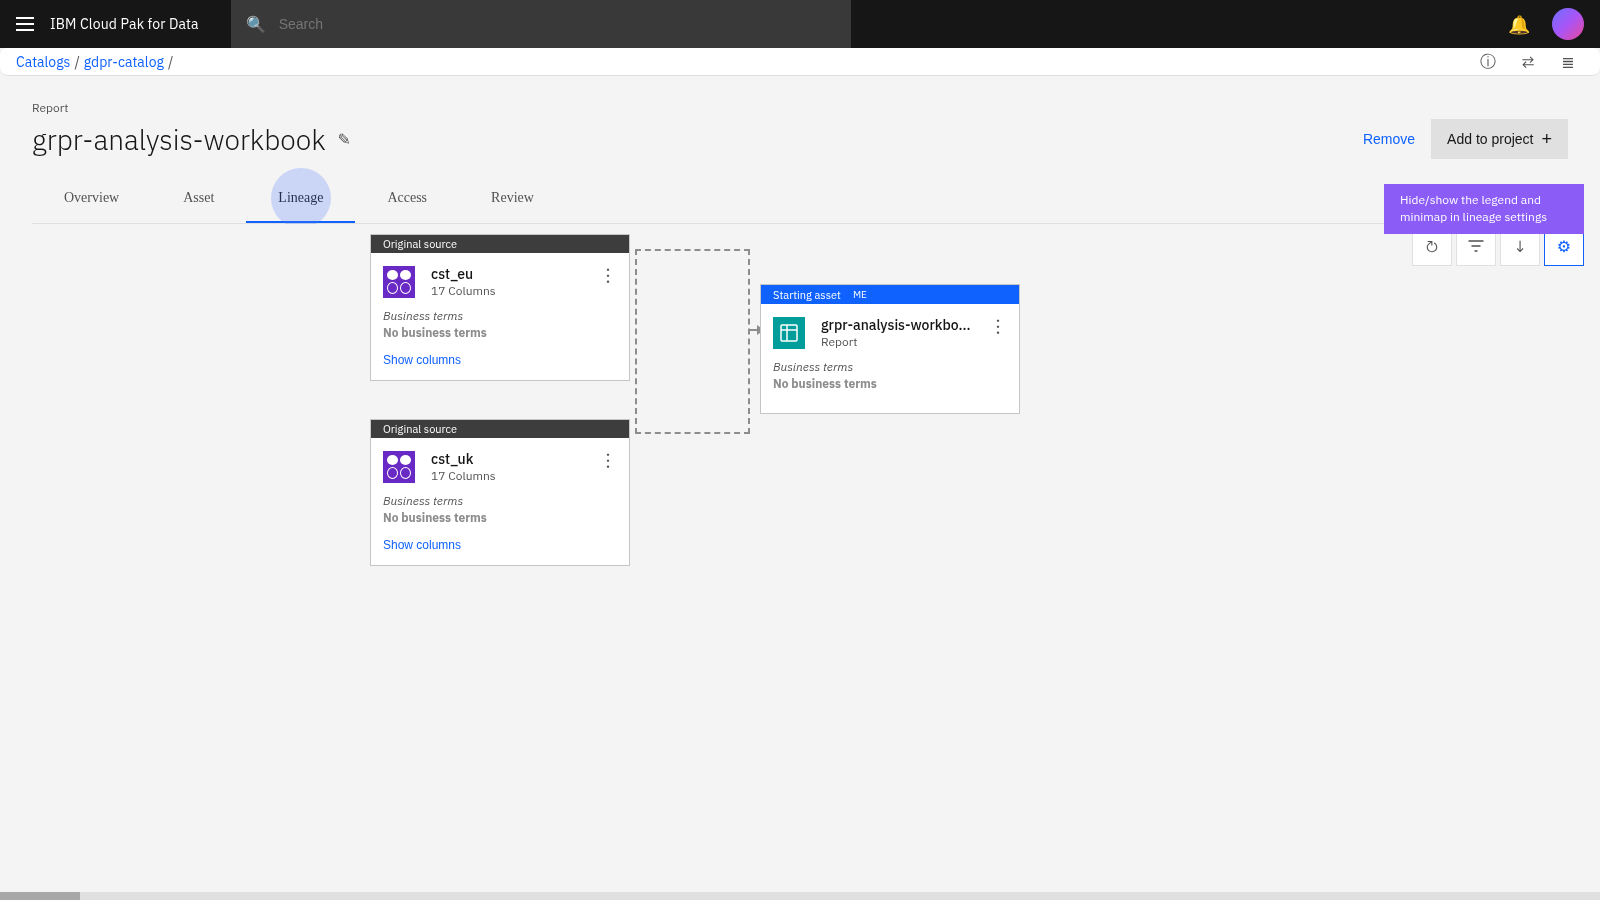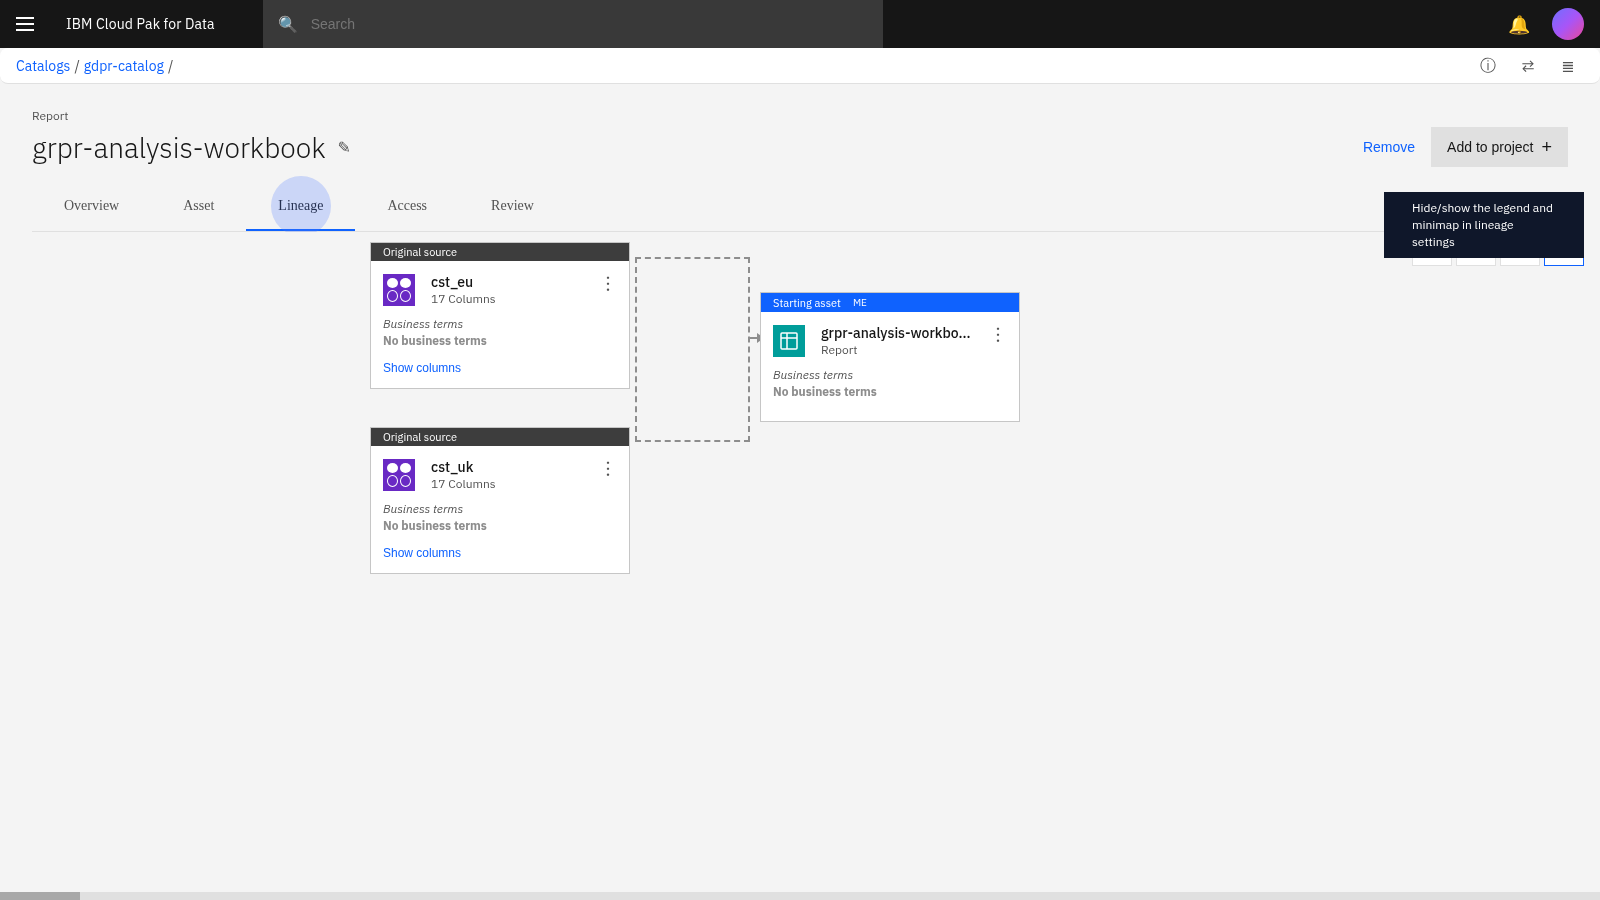--- a/index.html
+++ b/index.html
@@ -8,21 +8,20 @@
     
     .topbar {
       background: #161616;
       height: 48px;
       display: flex;
       align-items: center;
       padding: 0 16px;
       color: #fff;
       position: relative;
       z-index: 100;
-      gap: 16px;
     }
     .topbar-menu-icon { margin-right: 16px; cursor: pointer; display: flex; flex-direction: column; gap: 4px; }
     .topbar-menu-icon span { display: block; width: 18px; height: 2px; background: #fff; }
     .topbar-brand { color: #fff; font-size: 14px; font-weight: 400; letter-spacing: 0.01em; }
     .topbar-search {
       margin-left: 32px;
       background: #393939;
       border: none;
       height: 48px;
       display: flex;
@@ -42,21 +41,21 @@
     }
     .topbar-search-icon { color: #c6c6c6; font-size: 16px; }
     .topbar-right { margin-left: auto; display: flex; align-items: center; gap: 8px; }
     .topbar-icon-btn { width: 48px; height: 48px; display: flex; align-items: center; justify-content: center; cursor: pointer; color: #fff; font-size: 18px; }
     .topbar-avatar { width: 32px; height: 32px; border-radius: 50%; background: linear-gradient(135deg, #6f6fff 0%, #a855f7 50%, #ec4899 100%); }
 
     
     .breadcrumb-bar {
       background: #fff;
       padding: 0 16px;
-      height: 36px;
+      height: 28px;
       display: flex;
       align-items: center;
       border-bottom: 1px solid #e0e0e0;
       border-radius: 8px;
     }
     .breadcrumb-bar a, .breadcrumb-item { color: #0f62fe; font-size: 14px; cursor: pointer; text-decoration: none; }
     .breadcrumb-sep { color: #525252; margin: 0 4px; }
     .breadcrumb-right { margin-left: auto; display: flex; align-items: center; gap: 8px; }
     .breadcrumb-icon-btn { width: 32px; height: 32px; display: flex; align-items: center; justify-content: center; cursor: pointer; color: #525252; font-size: 16px; }
 
@@ -137,26 +136,26 @@
       justify-content: center;
       cursor: pointer;
       color: #525252;
       font-size: 16px;
     }
     .lineage-tool-btn.active { border: 1px solid #0f62fe; color: #0f62fe; }
 
     
     .tooltip-box {
       position: absolute;
-      top: 192px;
+      top: 184px;
       right: 16px;
-      background: #0f172a;
+      background: #8b5cf6;
       color: #fff;
       font-size: 12px;
-      padding: 8px 28px;
+      padding: 8px 16px;
       max-width: 200px;
       line-height: 1.4;
       z-index: 20;
     }
 
     
     .lineage-canvas {
       position: relative;
       width: 100%;
       height: 600px;

